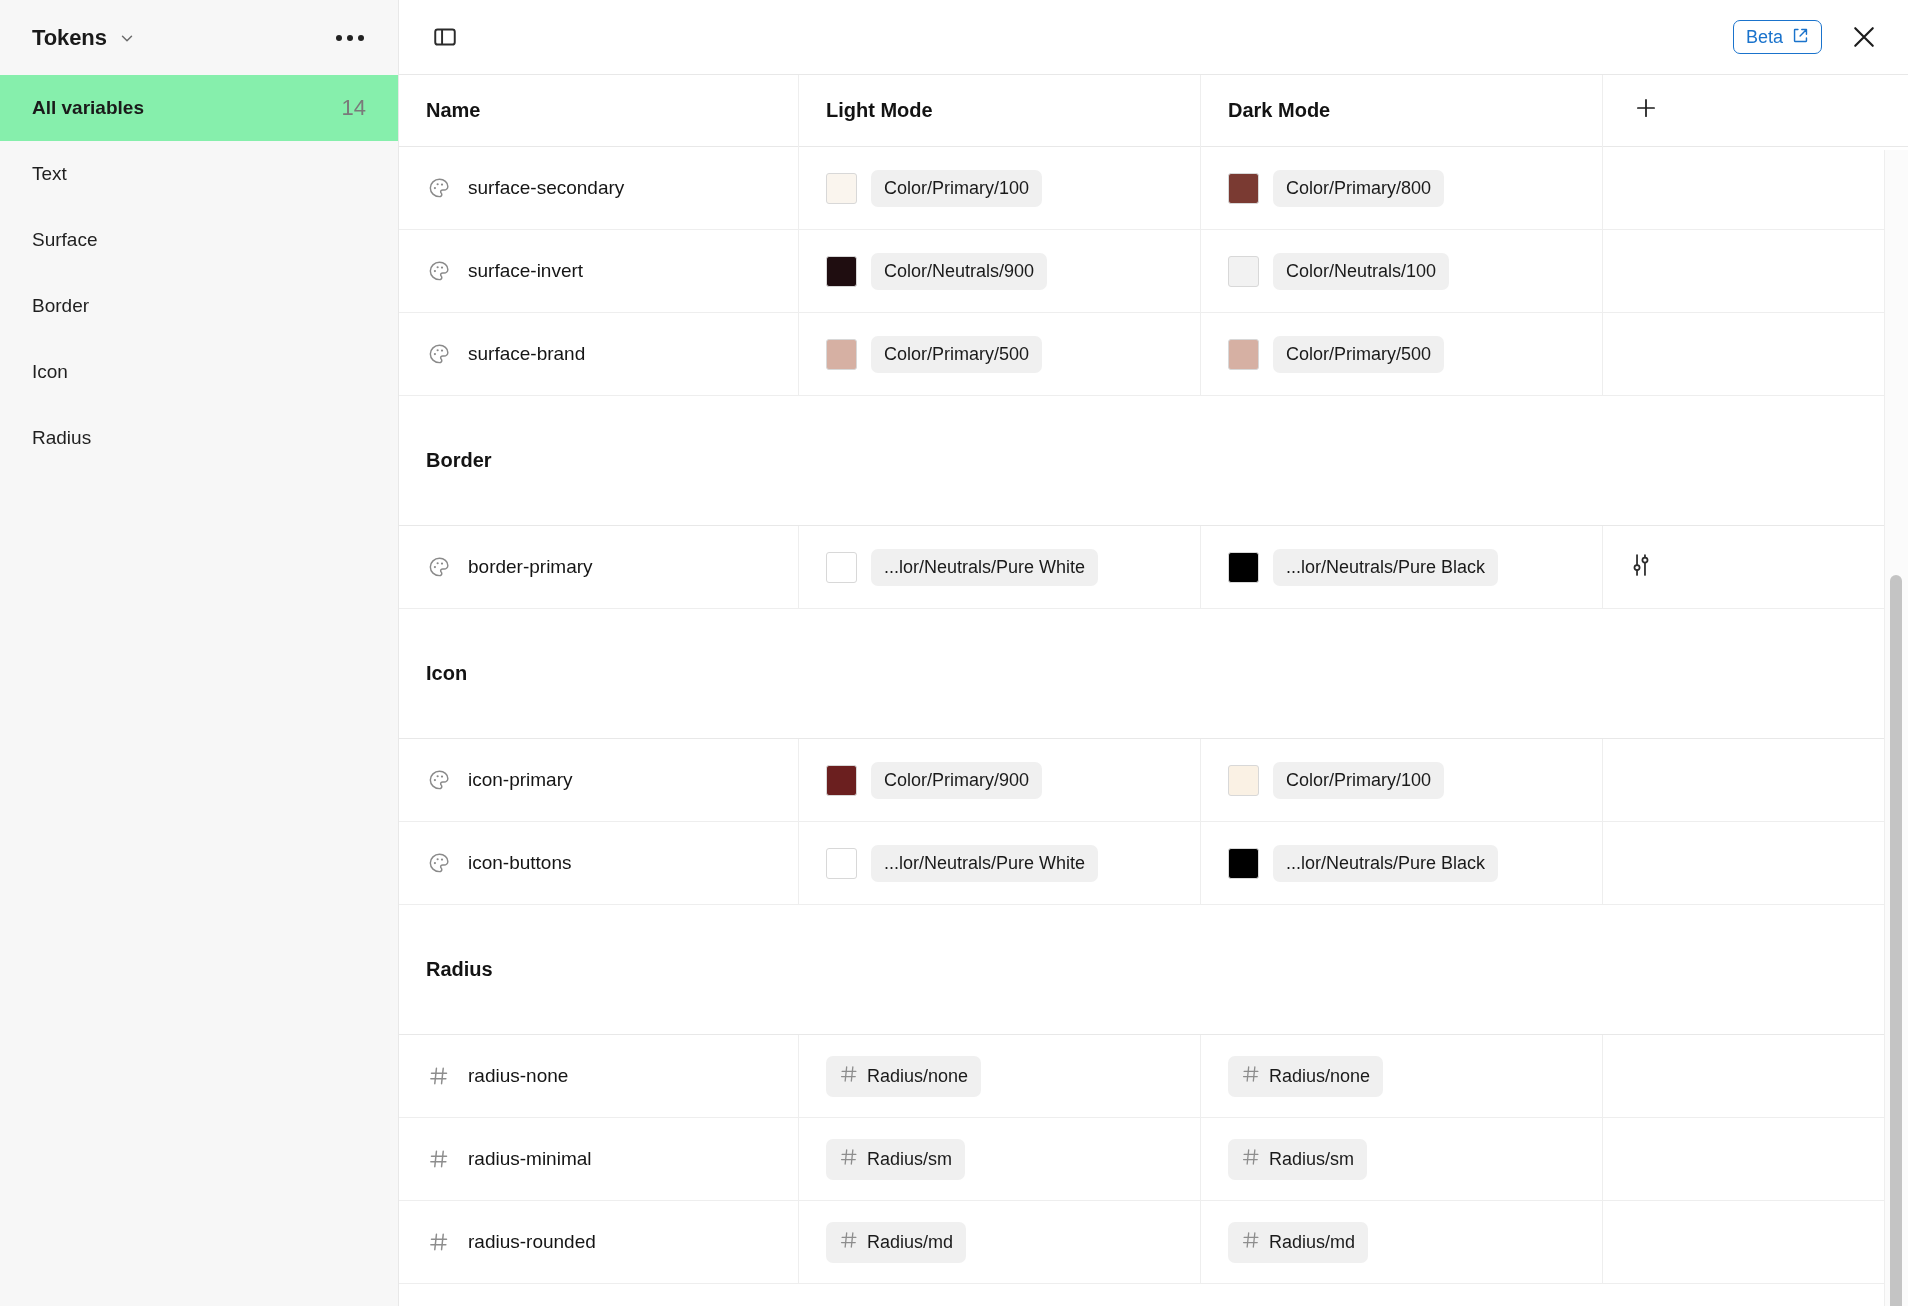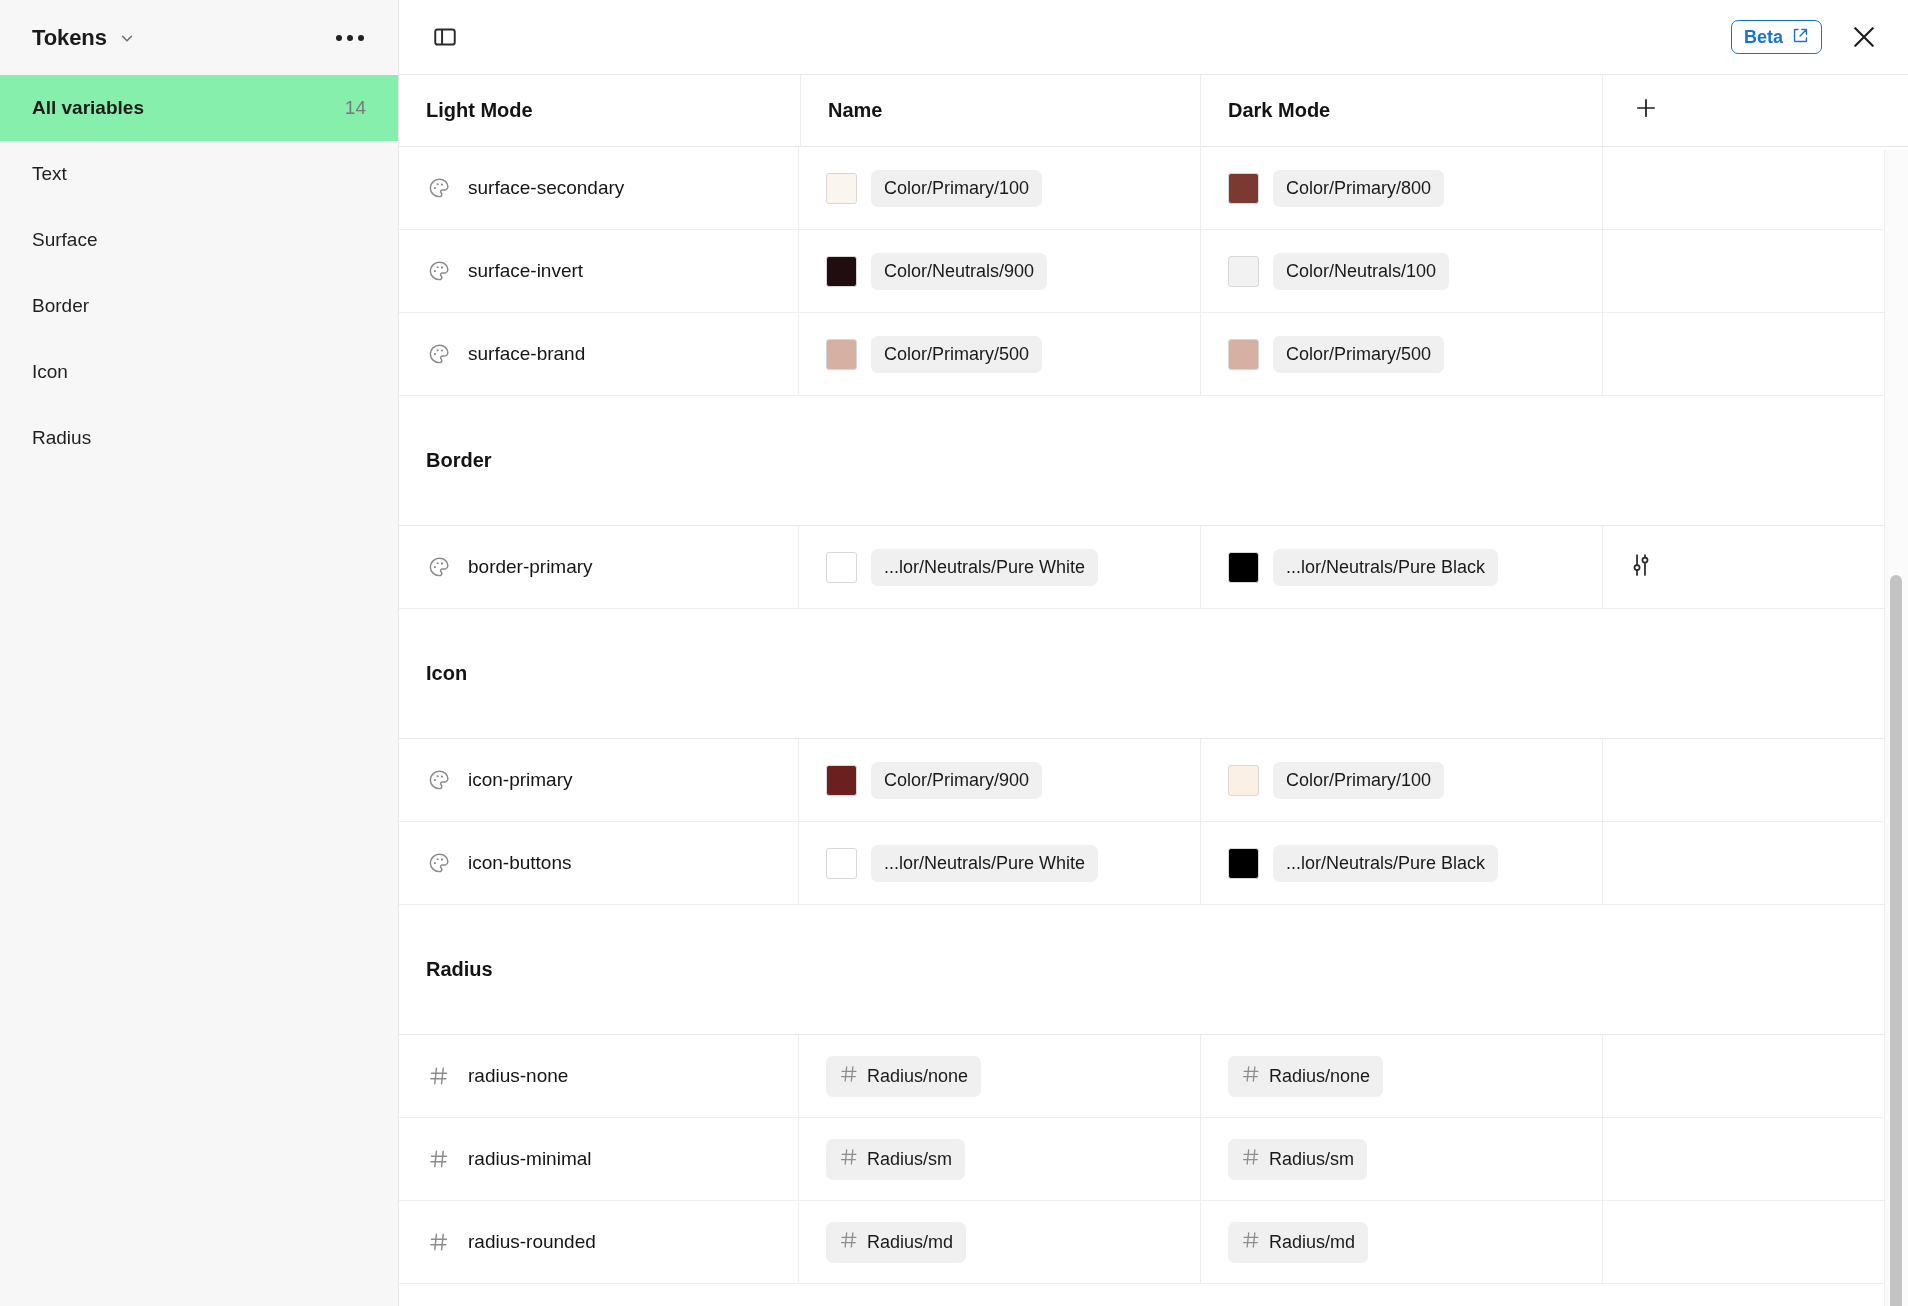--- a/index.html
+++ b/index.html
@@ -39,32 +39,31 @@
     display: flex; gap: 5px; align-items: center; cursor: pointer;
     padding: 8px 4px;
   }
   .dots i { width: 6px; height: 6px; border-radius: 50%; background: #222; display: block; }
 
   .sb-row {
     height: 66px; display: flex; align-items: center;
     padding: 0 32px; cursor: pointer; font-size: 19px; color: #1a1a1a;
   }
   .sb-row.active { background: #86efac; font-weight: bold; }
-  .sb-count { margin-left: auto; color: #7a7a7a; font-weight: normal; font-size: 19px; }
+  .sb-count { margin-left: auto; color: #7a7a7a; font-weight: normal; font-size: 22px; }
   .sb-row.sub { font-size: 19px; color: #1f1f1f; height: 66px; }
 
   
   .main { flex: 1 1 auto; height: 1306px; display: flex; flex-direction: column; background: #fff; min-width: 0; }
 
   .topbar {
     height: 75px; flex: 0 0 75px;
     border-bottom: 1px solid #e8e8e8;
     display: flex; align-items: center; padding: 0 24px 0 26px;
     background: #fff;
-    font-weight: bold;
   }
   .icon-btn {
     width: 40px; height: 40px; display: flex; align-items: center; justify-content: center;
     cursor: pointer; border-radius: 5px;
   }
   .beta-badge {
     display: inline-flex; align-items: center; gap: 9px;
     border: 1.5px solid #1a73cc; color: #1a73cc;
     border-radius: 7px; padding: 6px 12px; font-size: 18px;
     cursor: pointer; margin-right: 22px; line-height: 1;
@@ -190,22 +189,22 @@
       <span class="icon-btn">
         <svg width="30" height="30" viewBox="0 0 24 24" fill="none">
             <path d="M5 5l14 14M19 5L5 19" stroke="#1c1c1c" stroke-width="1.7" stroke-linecap="round"></path>
           </svg>
       </span>
     </div>
 
     <div class="table-wrap">
 
       <div class="thead">
+        <div class="th c-name">Name</div>
         <div class="th c-light">Light Mode</div>
-        <div class="th c-name">Name</div>
         <div class="th c-dark">Dark Mode</div>
         <div class="th c-add">
           <span>
             <svg width="26" height="26" viewBox="0 0 24 24" fill="none">
                 <path d="M12 4.5v15M4.5 12h15" stroke="#1c1c1c" stroke-width="1.6" stroke-linecap="round"></path>
               </svg>
           </span>
         </div>
       </div>
 

